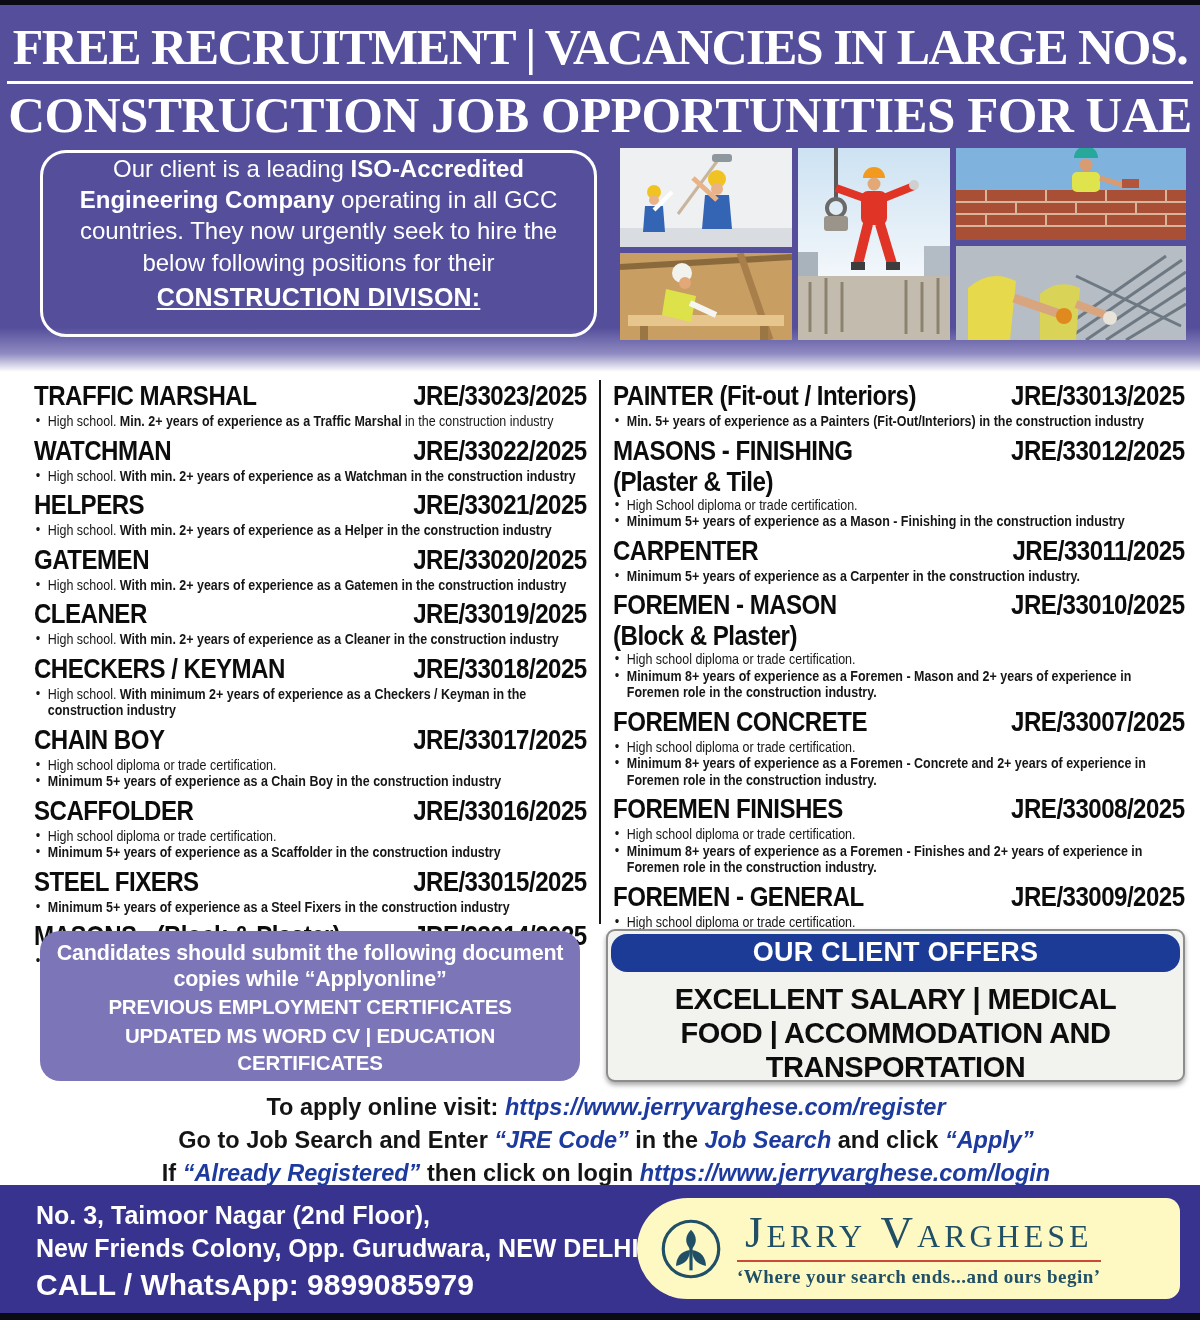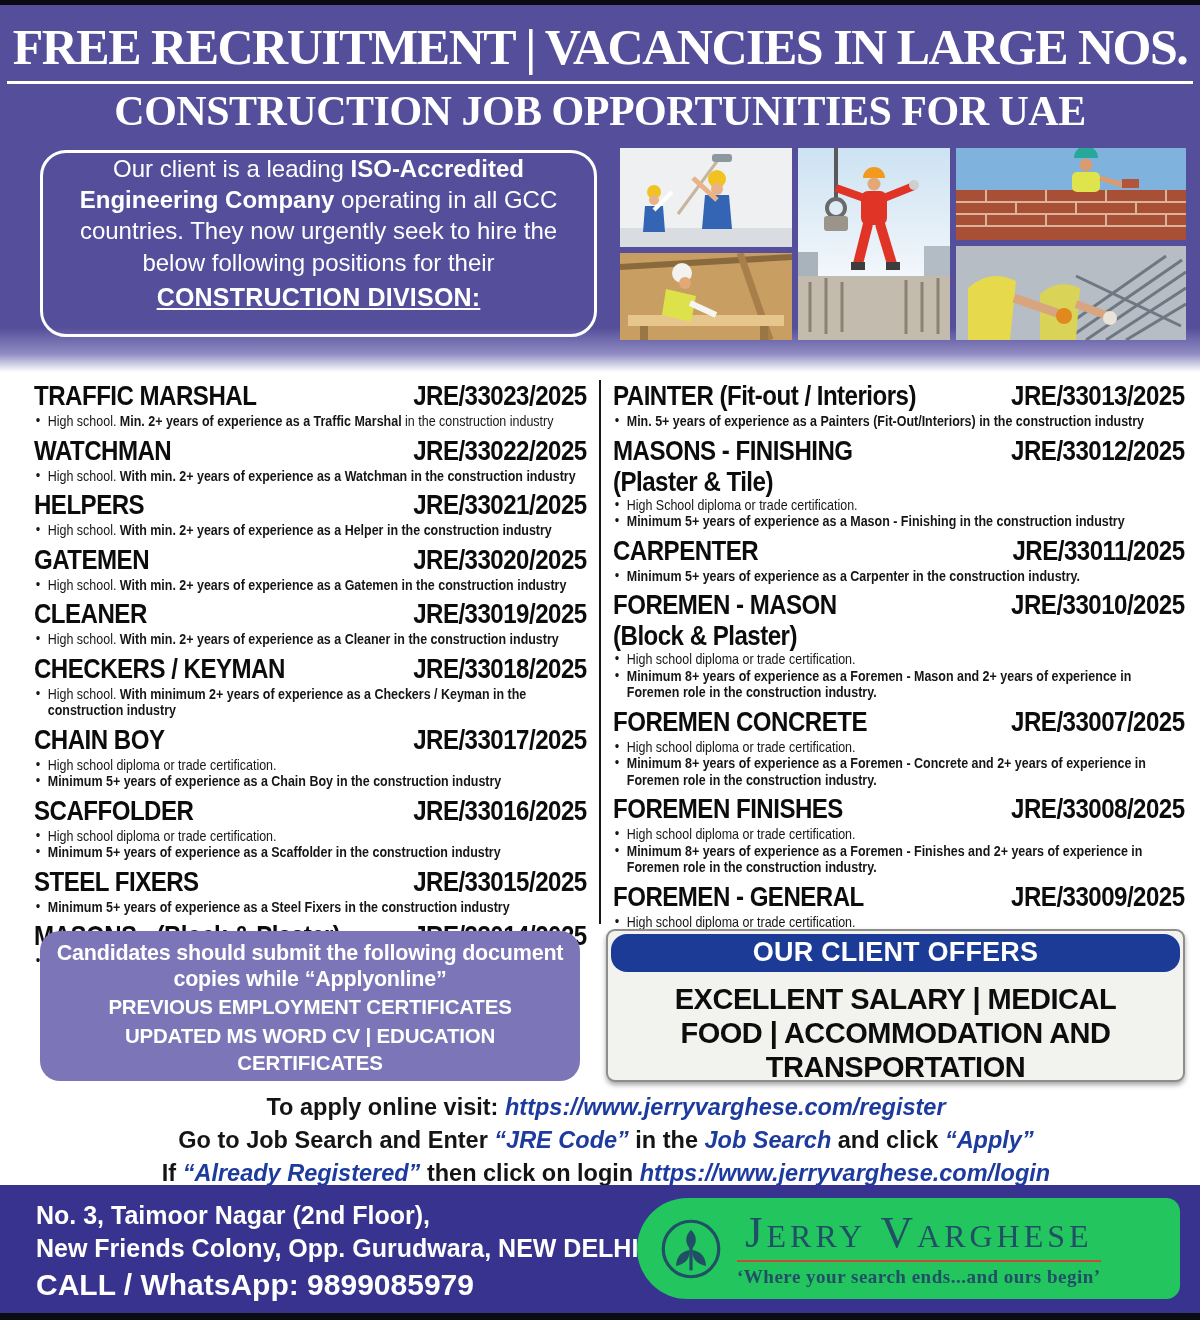--- a/index.html
+++ b/index.html
@@ -9,21 +9,21 @@
   .edge-strip.top{top:0;height:5px;}
   .edge-strip.bottom{bottom:0;height:7px;}
 
   
   .header{position:absolute;top:0;left:0;width:100%;height:372px;
           background:linear-gradient(180deg,#544e9b 0%,#544e9b 88%,#8f8ac1 95%,#ffffff 100%);}
   .title-wrap{position:absolute;top:21px;left:0;width:100%;text-align:center;color:#fff;
               font-family:"Liberation Serif",serif;font-weight:bold;}
   .title-line1{display:inline-block;font-size:50px;letter-spacing:-1.5px;line-height:1.06;
                padding:0 6px 7px 6px;border-bottom:3px solid #ffffff;white-space:nowrap;}
-  .title-line2{font-size:42px;letter-spacing:-0.5px;line-height:1.05;margin-top:5px;white-space:nowrap;}
+  .title-line2{font-size:51px;letter-spacing:-0.5px;line-height:1.05;margin-top:5px;white-space:nowrap;}
 
   .intro-box{position:absolute;left:40px;top:150px;width:557px;height:187px;box-sizing:border-box;
              border:3px solid #ffffff;border-radius:26px;color:#ffffff;text-align:center;
              padding:0 26px 8px 26px;font-size:24px;line-height:1.3;}
   .intro-box .b{font-weight:bold;}
   .division{font-weight:bold;font-size:25px;margin-top:3px;letter-spacing:0.2px;text-decoration:underline;}
 
   
   .collage{position:absolute;left:620px;top:148px;width:566px;height:192px;display:flex;gap:6px;}
   .collage .stack{display:flex;flex-direction:column;gap:6px;}
@@ -66,21 +66,21 @@
   .apply{position:absolute;top:1091px;left:0;width:100%;text-align:center;margin-left:6px;}
   .apply-line{font-size:23.5px;line-height:1.4;color:#141414;}
   .apply-line span{font-weight:bold;}
   .apply-line .l{color:#1d3a9e;font-style:italic;}
 
   
   .footer{position:absolute;top:1185px;left:0;width:100%;height:135px;background:#37338e;}
   .footer-left{position:absolute;left:36px;top:14px;color:#ffffff;}
   .addr{font-size:25px;font-weight:bold;line-height:1.32;}
   .phone{font-size:30px;font-weight:bold;margin-top:3px;}
-  .logo-pill{position:absolute;left:637px;top:13px;width:543px;height:101px;background:#22c55e;
+  .logo-pill{position:absolute;left:637px;top:13px;width:543px;height:101px;background:#fef9c3;
              border-radius:52px 14px 14px 52px;display:flex;align-items:center;padding:0 14px 0 22px;
              box-sizing:border-box;}
   .logo-circle{width:64px;height:64px;flex:0 0 64px;}
   .logo-text{margin-left:14px;text-align:center;}
   .logo-name{font-family:"Liberation Serif",serif;font-variant:small-caps;color:#215066;
              font-size:45px;line-height:1;letter-spacing:4px;padding-bottom:5px;
              border-bottom:2px solid #cc4a33;white-space:nowrap;}
   .logo-tagline{font-family:"Liberation Serif",serif;font-weight:bold;color:#215066;
                 font-size:19px;margin-top:4px;letter-spacing:0.5px;}
 </style>

